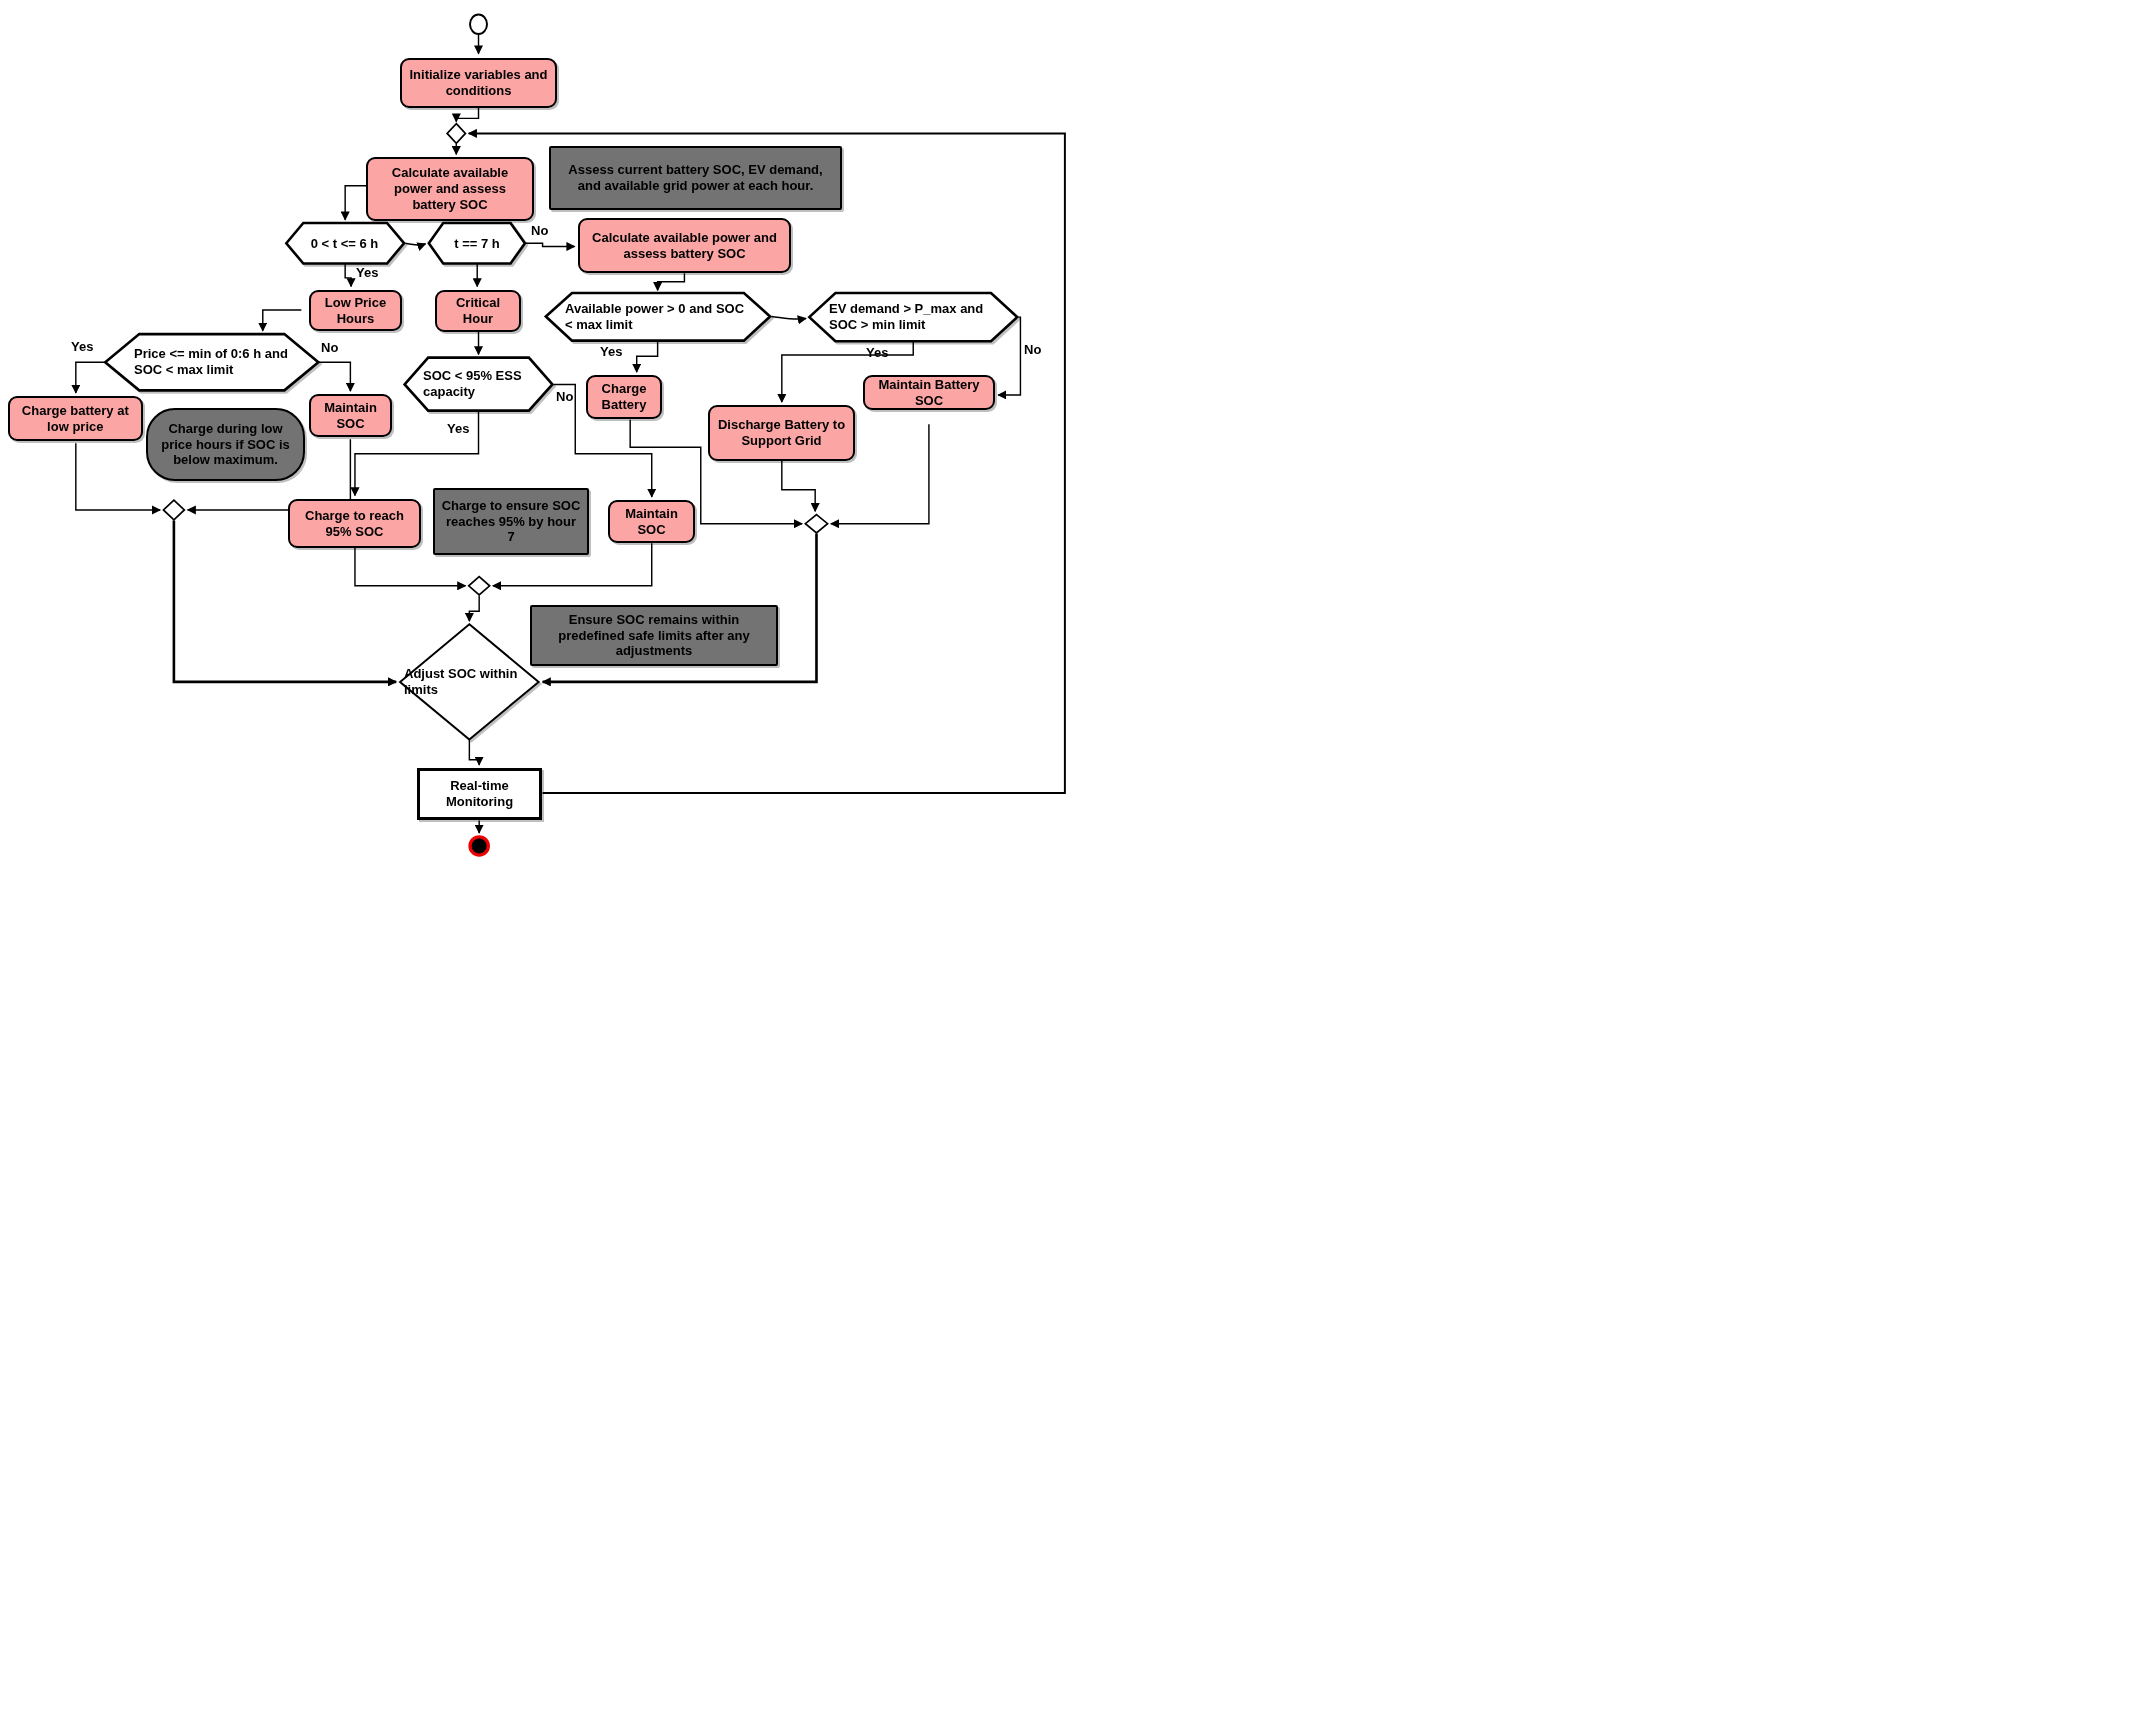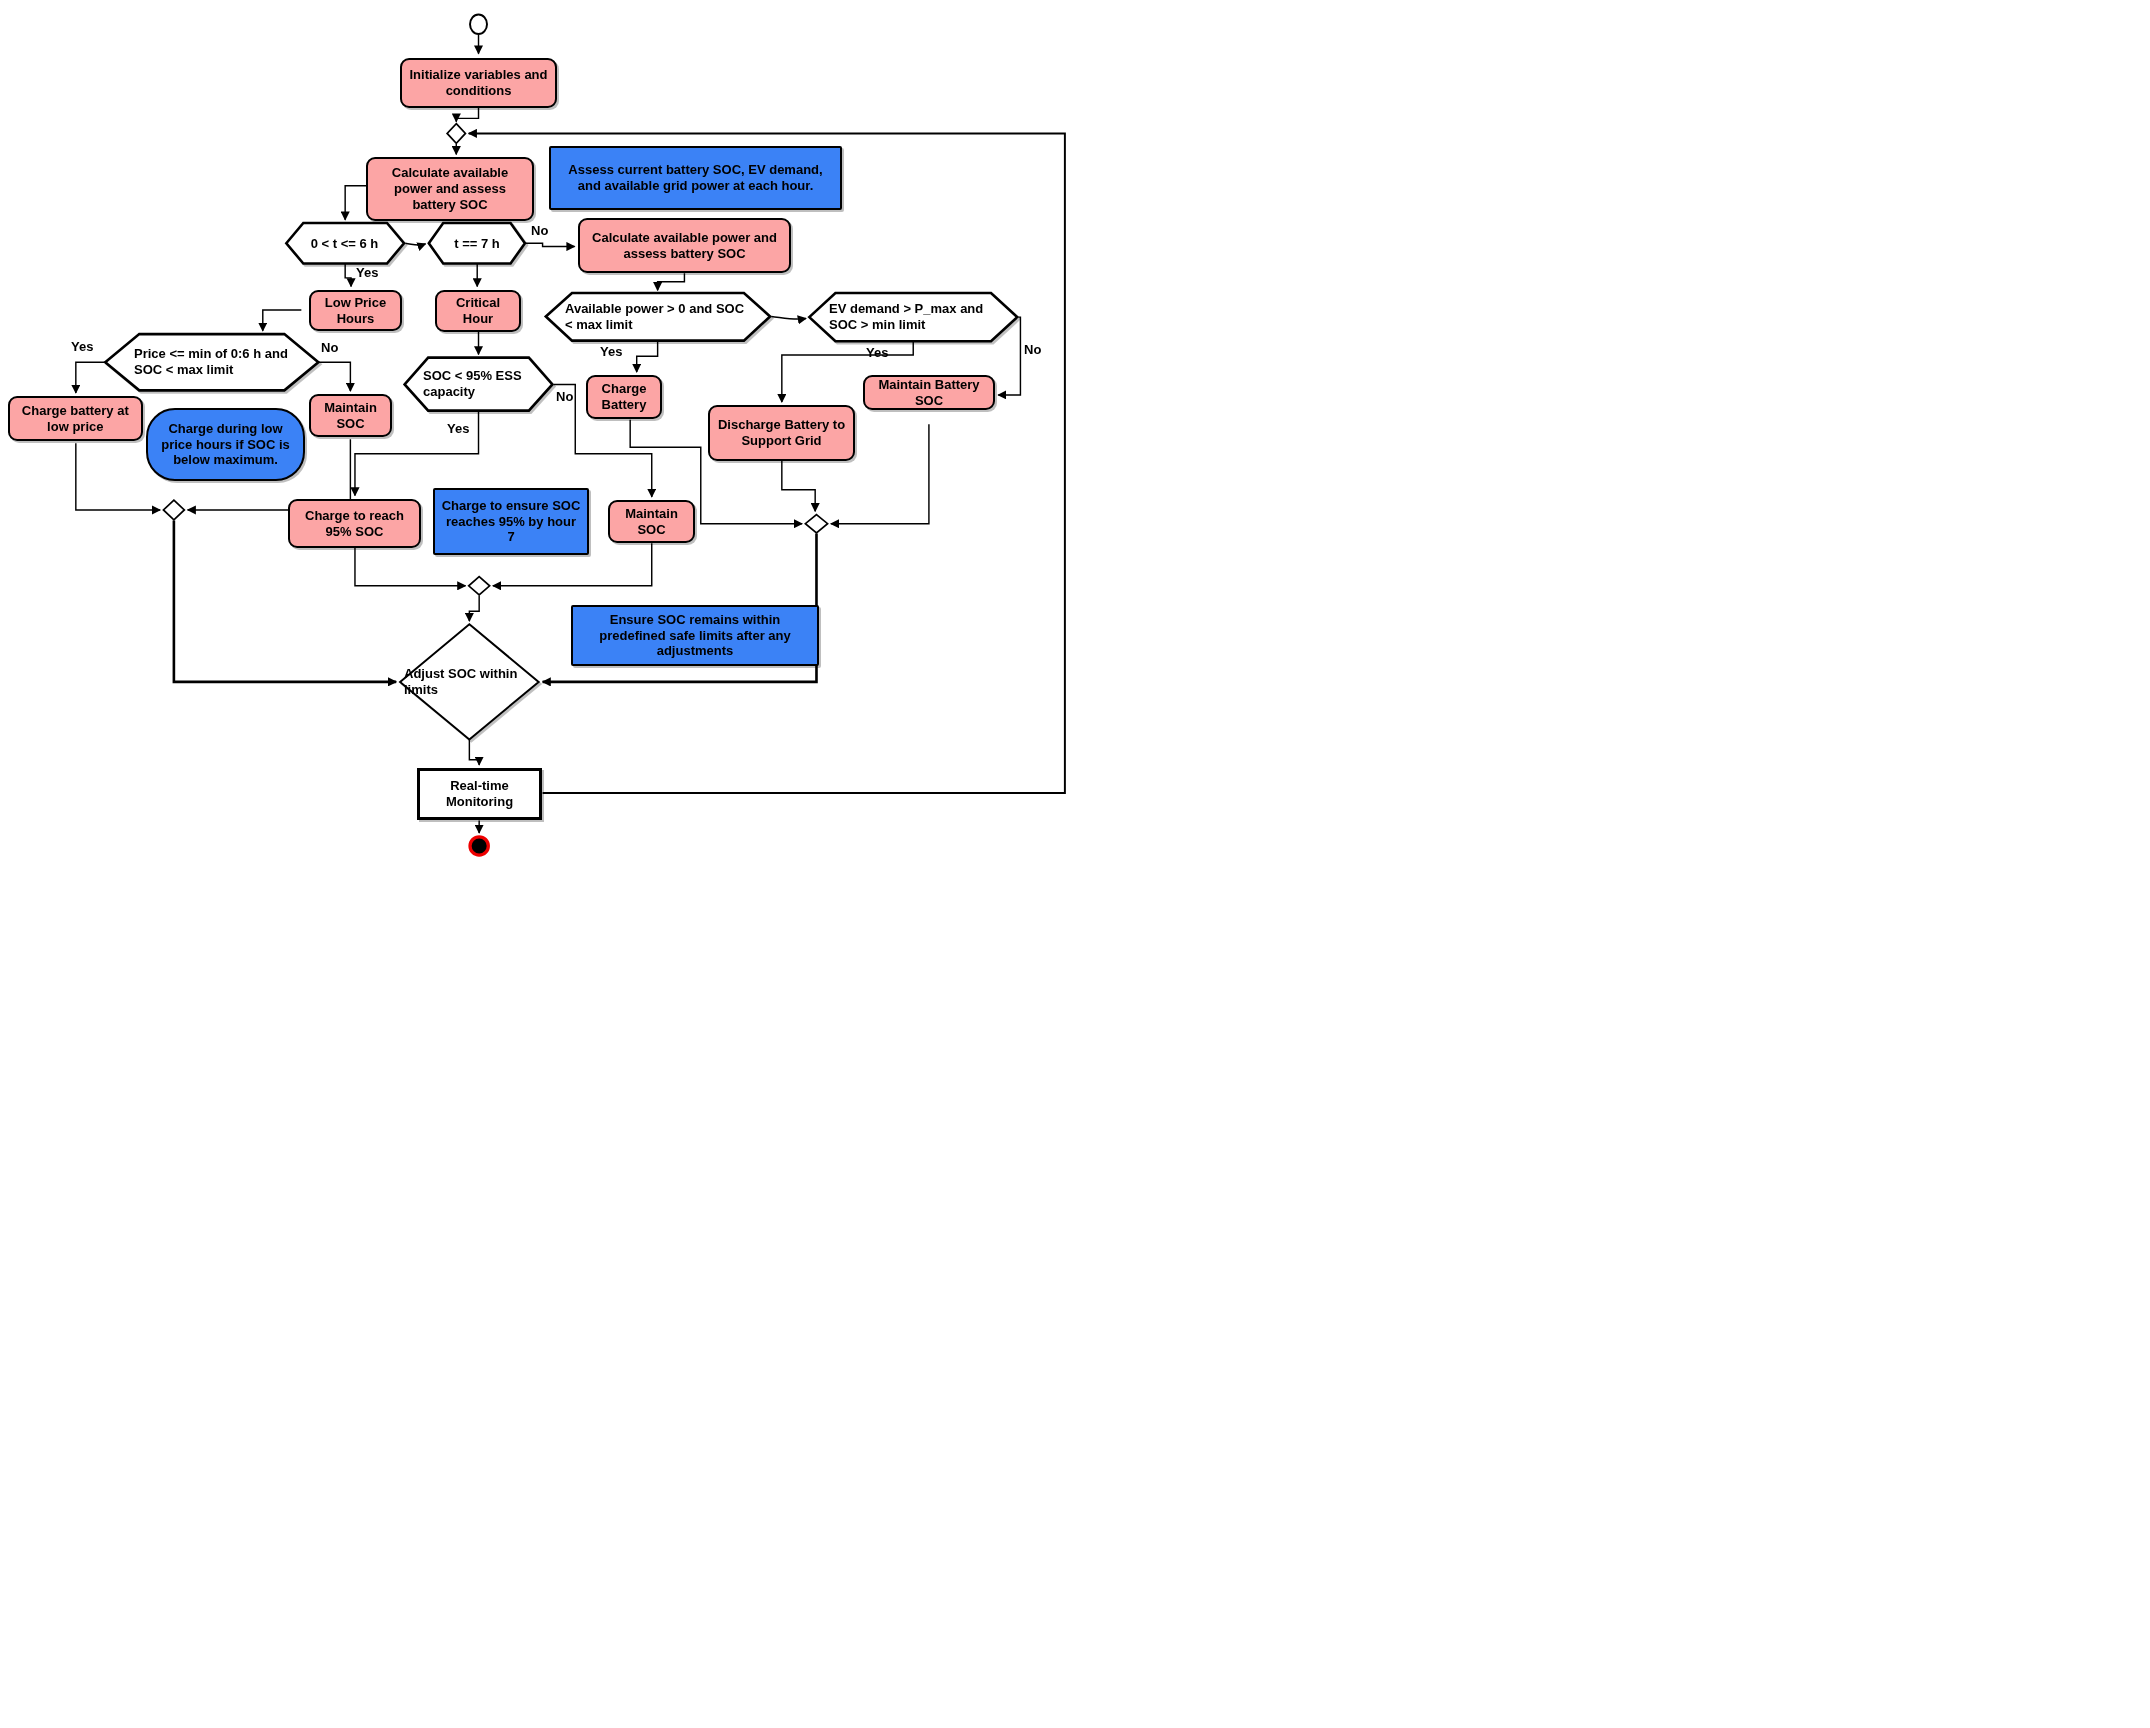--- a/index.html
+++ b/index.html
@@ -5,21 +5,21 @@
   html,body{margin:0;padding:0;background:#ffffff;}
   #canvas{position:relative;width:1076px;height:865px;background:#ffffff;
           font-family:"Liberation Sans", sans-serif;color:#000;}
   svg.layer{position:absolute;left:0;top:0;width:1076px;height:865px;overflow:visible;}
   .node{position:absolute;display:flex;align-items:center;justify-content:center;
         text-align:center;font-weight:700;font-size:13px;line-height:1.22;box-sizing:border-box;}
   .action{background:#fca5a5;border:2.6px solid #000;border-radius:9.1px;
           box-shadow:2px 2px 0 rgba(0,0,0,0.25);padding:2.6px 5.2px;}
   .proc{background:#ffffff;border:3.3px solid #000;border-radius:0;
         box-shadow:2px 2px 0 rgba(0,0,0,0.25);padding:2.6px 5.2px;}
-  .note{background:#3b82f6;border:2.6px solid #000;border-radius:2px;
+  .note{background:#737373;border:2.6px solid #000;border-radius:2px;
         box-shadow:2px 2px 0 rgba(0,0,0,0.25);padding:2.6px 6.5px;}
   .overlay{position:absolute;display:flex;align-items:center;justify-content:center;
            text-align:left;font-weight:700;font-size:13px;line-height:1.2;pointer-events:none;}
   .elabel{position:absolute;font-weight:700;font-size:13px;}
   .shape{filter:url(#sh);}
 </style>
 </head>
 <body>
 
 <div id="canvas">
@@ -144,21 +144,21 @@
     </div>
 
   <div class="node note" style="left:433px;top:488px;width:156px;height:67px;">
     <span>Charge to ensure SOC reaches 95% by hour 7</span>
     </div>
 
   <div class="node action" style="left:608px;top:500px;width:87px;height:43px;">
     <span>Maintain SOC</span>
     </div>
 
-  <div class="node note" style="left:530px;top:605px;width:248px;height:61px;margin-left:41px;">
+  <div class="node note" style="left:530px;top:605px;width:248px;height:61px;">
     <span>Ensure SOC remains within predefined safe limits after any adjustments</span>
     </div>
 
   <div class="node proc" style="left:417px;top:768px;width:125px;height:52px;">
     <span>Real-time Monitoring</span>
     </div>
 
   <div class="overlay" style="left:295px;top:223px;width:99px;height:41px;">0 &lt; t &lt;= 6 h</div>
   <div class="overlay" style="left:437px;top:223px;width:80px;height:41px;">t == 7 h</div>
   <div class="overlay" style="left:565px;top:293px;width:185px;height:48px;">Available power &gt; 0 and SOC &lt; max limit</div>

